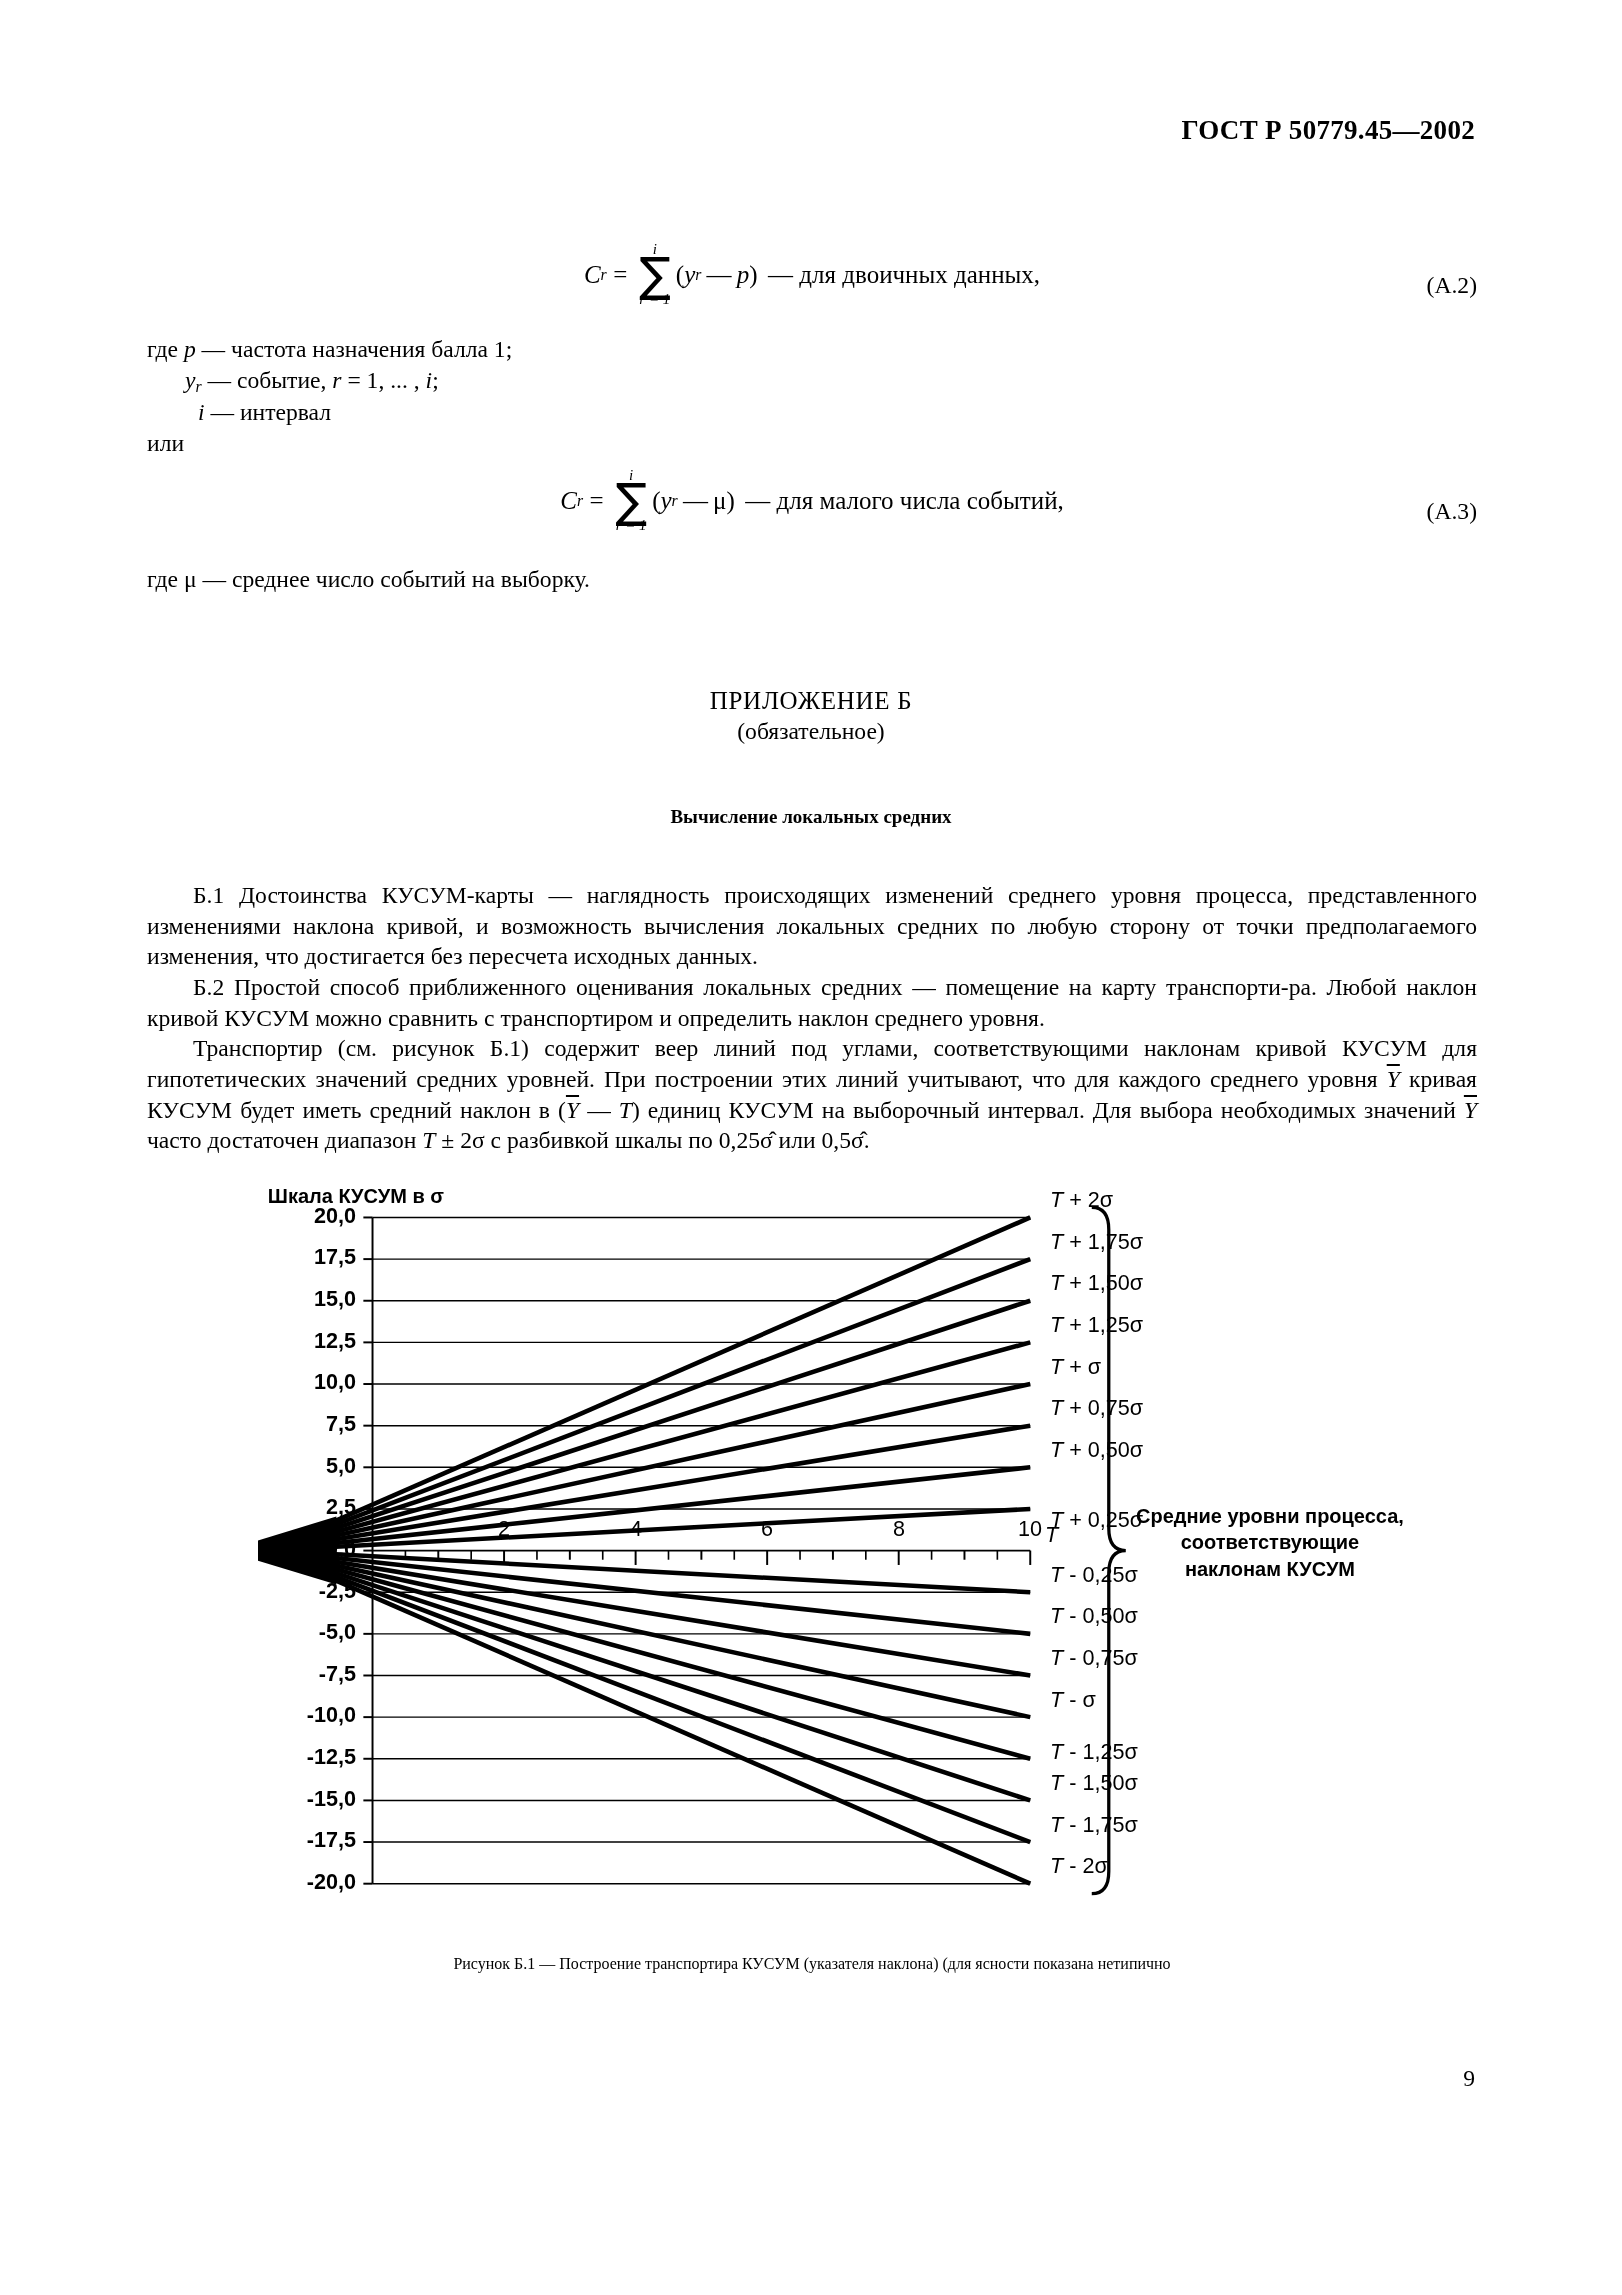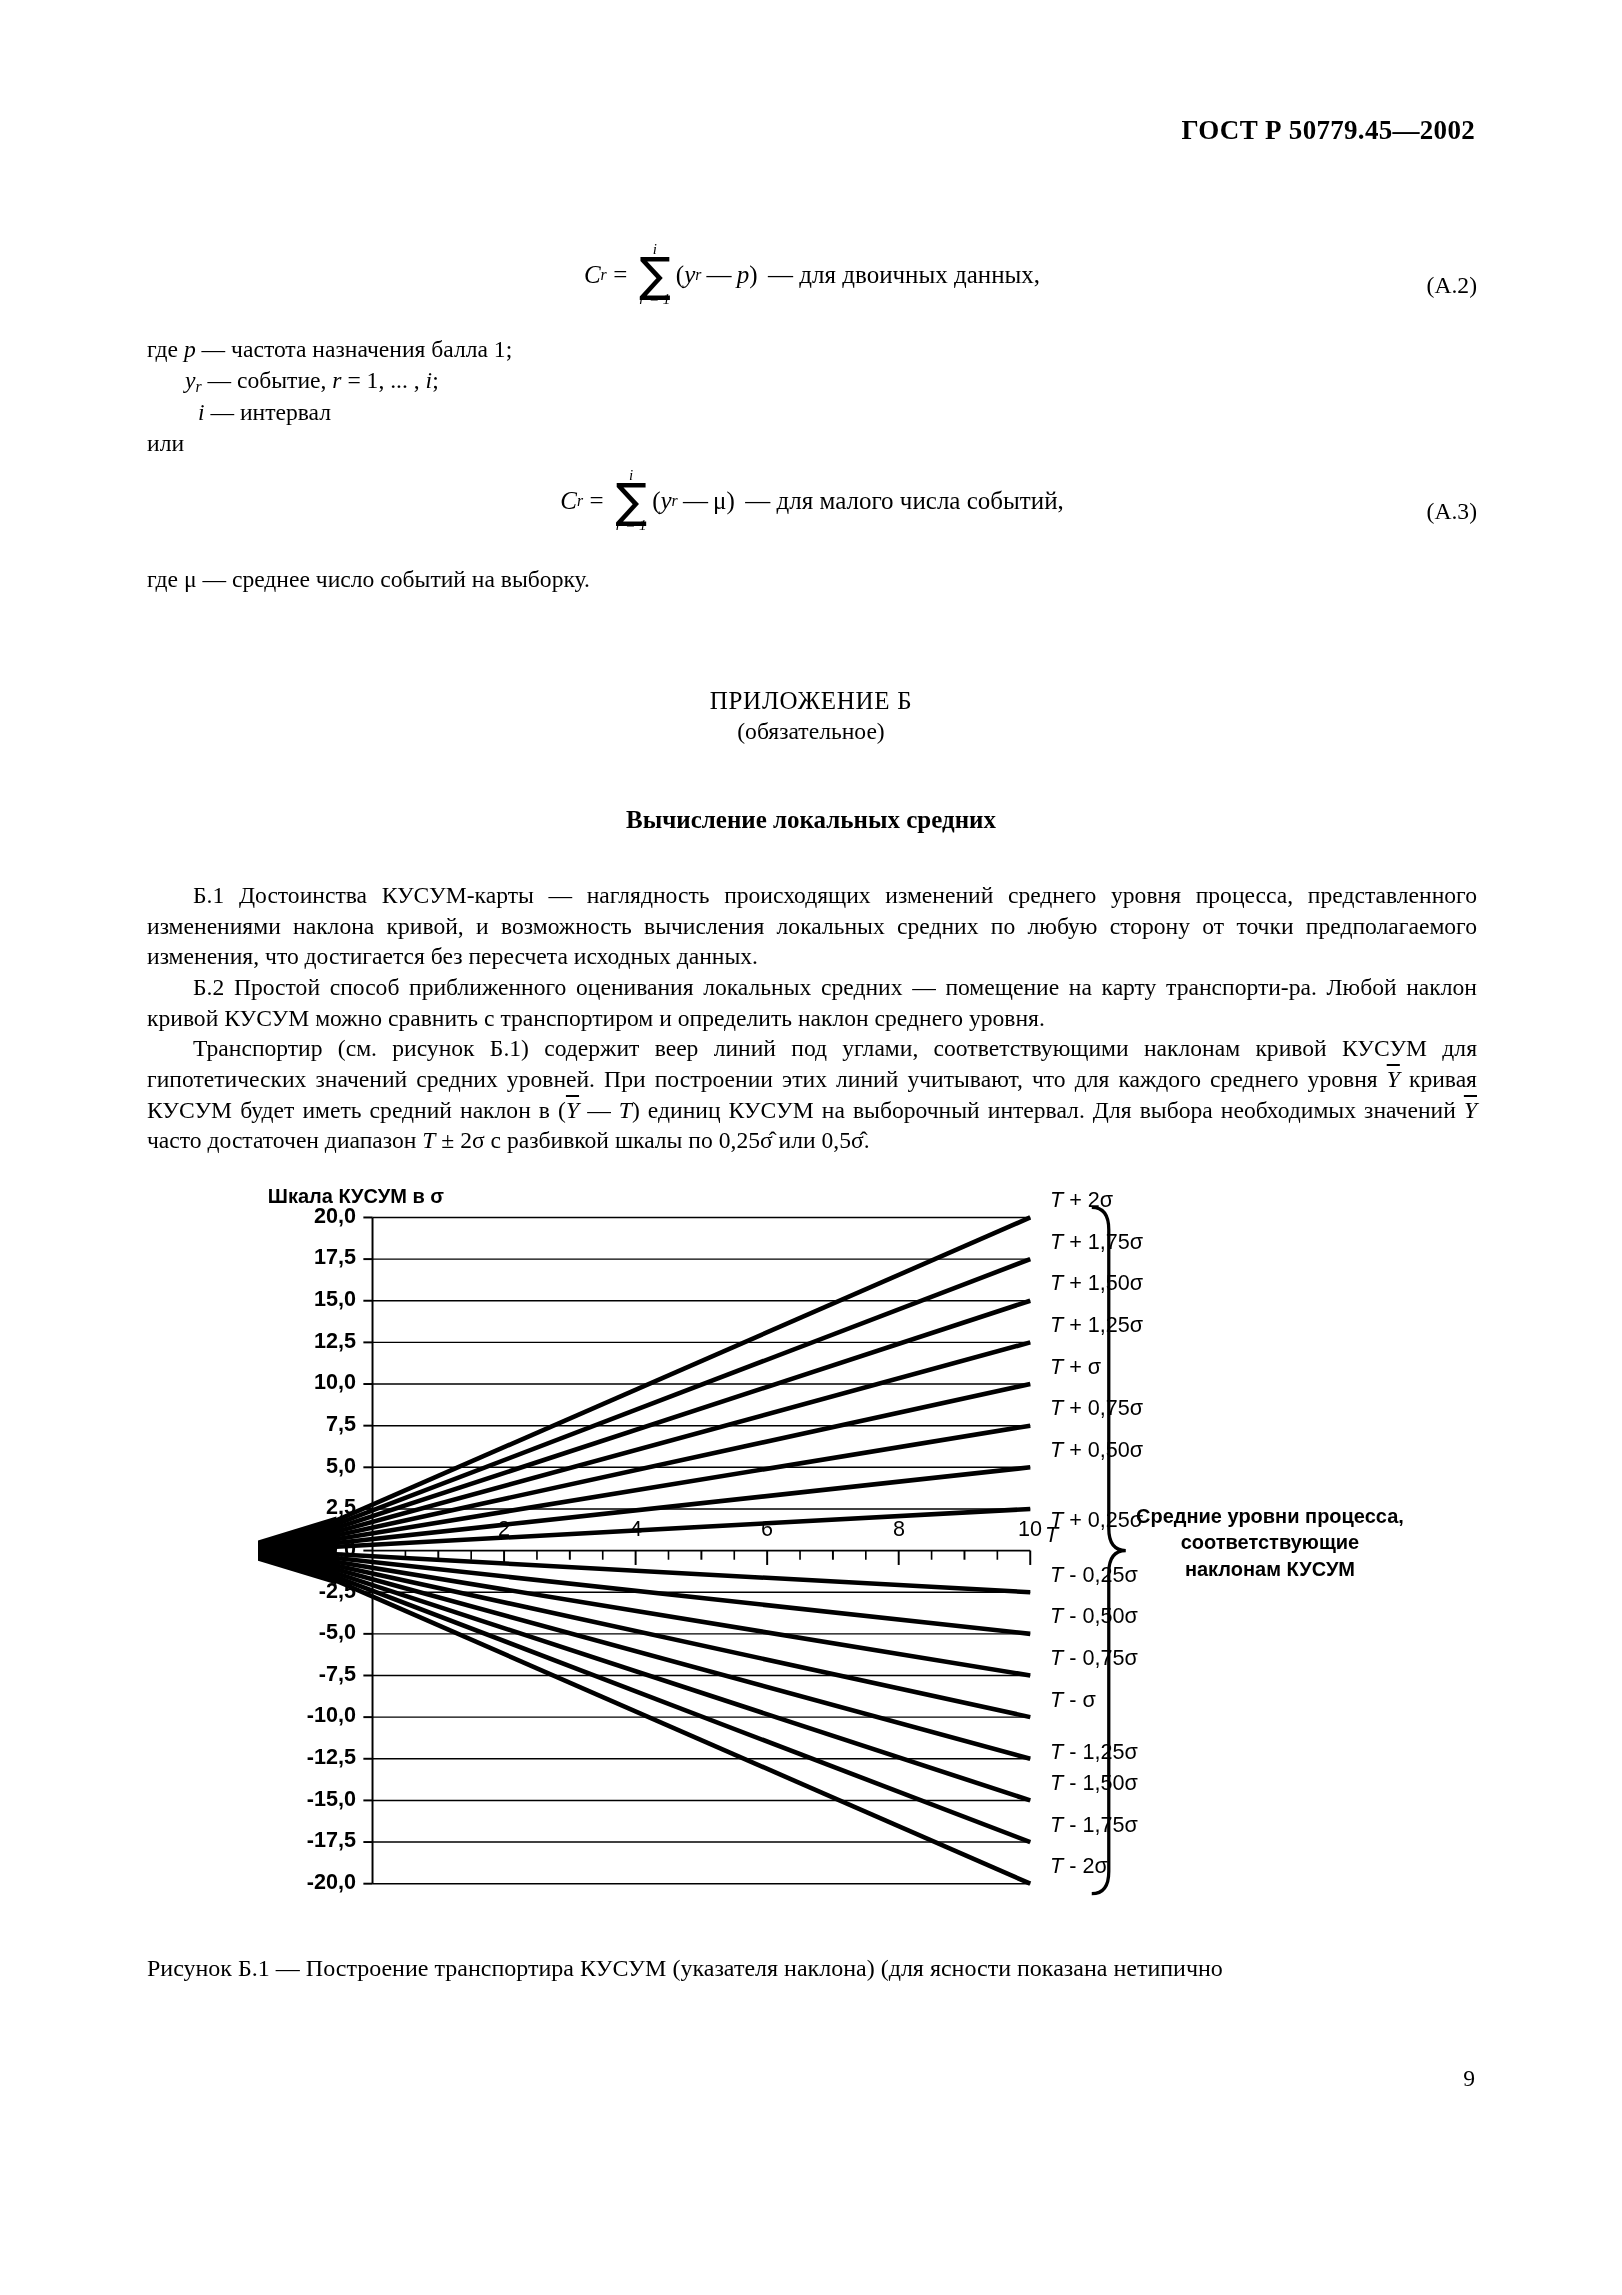--- a/index.html
+++ b/index.html
@@ -78,21 +78,21 @@
   .sub{ font-size:15.7px; vertical-align:-3.9px; font-style:italic;}
 
   
   .center{
     position:absolute;
     left:0;width:1622px;
     text-align:center;
   }
   .app-title{ font-size:25px; letter-spacing:0.7px;}
   .app-sub{ font-size:23.6px;}
-  .sec-title{ font-size:25px; font-weight:bold;}
+  .sec-title{ font-size:19px; font-weight:bold;}
 
   
   .figure{
     position:absolute;
     left:0;top:1178px;
     width:1622px;height:753px;
   }
   .fig-inner{
     position:absolute;
     left:258px;top:0;
@@ -142,21 +142,22 @@
     font-size:20px;
     text-align:center;
     line-height:1.32;
     white-space:nowrap;
   }
 
   
   .caption{
     position:absolute;
     left:147px;width:1330px;
-    font-size:24px;
+    text-align:center;
+    font-size:16px;
     line-height:1.32;
   }
 
   
   .pgnum{
     position:absolute;
     right:147px;bottom:203px;
     font-size:23.6px;
   }
   .ovl{ text-decoration:overline; }

